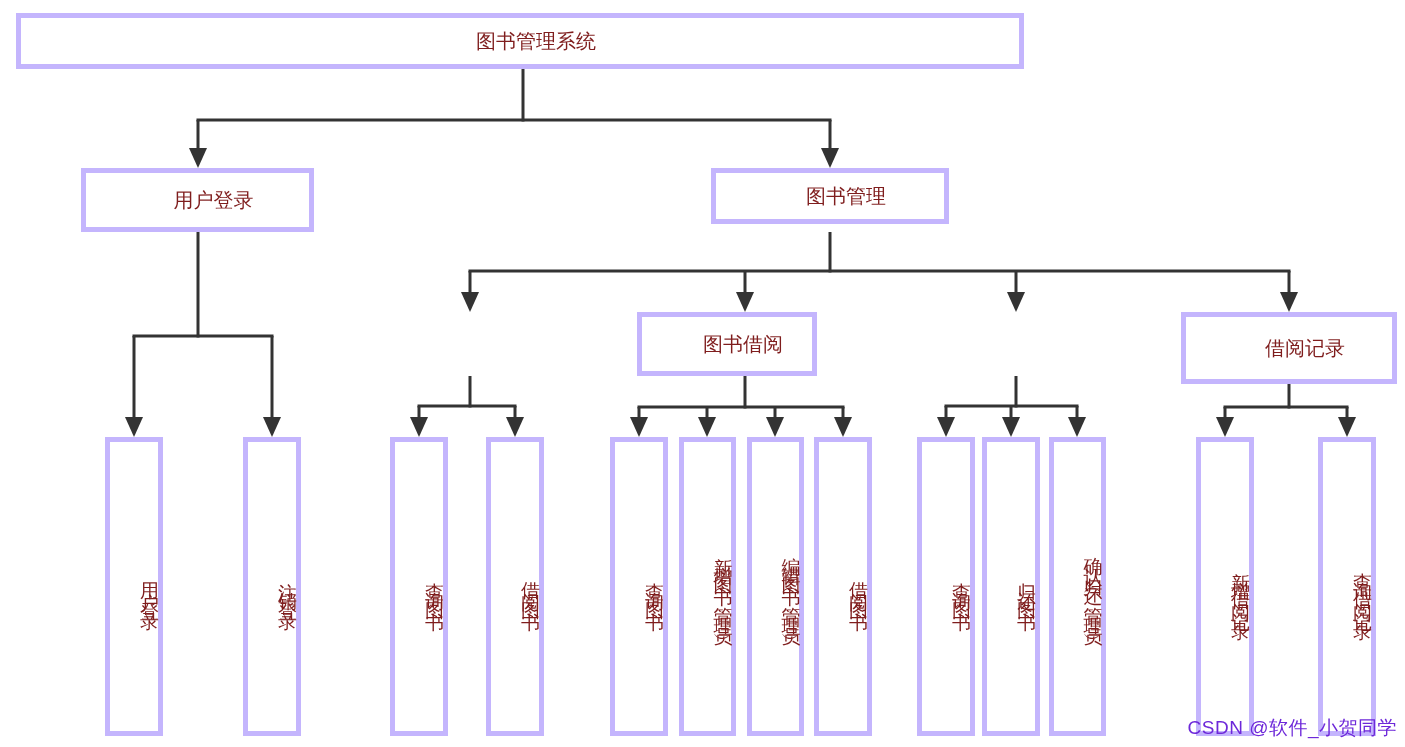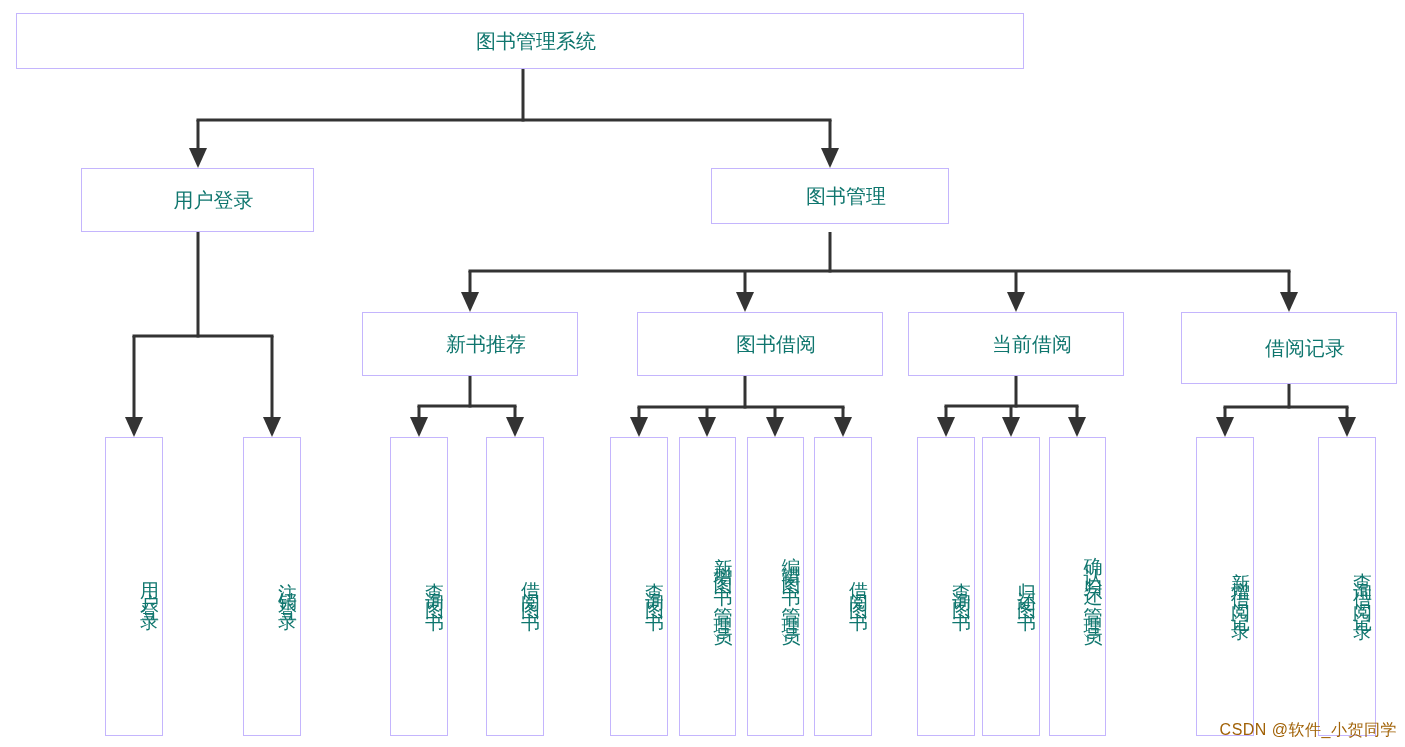--- a/index.html
+++ b/index.html
@@ -26,47 +26,47 @@
     stroke: #333333;
     stroke-width: 3;
   }
   .connectors polygon {
     fill: #333333;
     stroke: none;
   }
   .node {
     position: absolute;
     box-sizing: border-box;
-    border: 1px solid #c4b5fd;
+    border: 5px solid #c4b5fd;
     background: #ffffff;
     display: flex;
     align-items: center;
     justify-content: center;
-    color: #0f766e;
+    color: #7f1d1d;
     font-size: 20px;
     line-height: 1;
     white-space: nowrap;
     padding-left: 32px;
   }
   .vnode {
     font-size: 19px;
   }
   .vnode .vtext {
     writing-mode: vertical-rl;
     text-orientation: mixed;
     letter-spacing: 10px;
     white-space: nowrap;
   }
   .watermark {
     position: absolute;
     right: 8px;
     bottom: 6px;
-    font-size: 16px;
+    font-size: 19px;
     letter-spacing: 0.5px;
-    color: #a16207;
+    color: #6d28d9;
     z-index: 5;
   }
 </style>
 </head>
 <body>
 
 <div class="canvas">
 
   <svg class="connectors" viewBox="0 0 1405 747" xmlns="http://www.w3.org/2000/svg">
 
@@ -142,23 +142,21 @@
       <line x1="1347" y1="407" x2="1347" y2="419"></line>
       <polygon points="1338,417 1356,417 1347,437"></polygon>
     </g>
   </svg>
 
   <div class="node" style="left:16px; top:13px; width:1008px; height:56px;">图书管理系统</div>
 
   <div class="node" style="left:81px; top:168px; width:233px; height:64px;">用户登录</div>
   <div class="node" style="left:711px; top:168px; width:238px; height:56px;">图书管理</div>
 
-  <div class="node" style="left:362px; top:312px; width:216px; height:64px;">新书推荐</div>
-  <div class="node" style="left:637px; top:312px; width:246px; height:64px;">图书借阅</div>
-  <div class="node" style="left:908px; top:312px; width:216px; height:64px;">当前借阅</div>
+  <div class="node" style="left:637px; top:312px; width:180px; height:64px;">图书借阅</div>
   <div class="node" style="left:1181px; top:312px; width:216px; height:72px;">借阅记录</div>
 
   <div class="node vnode" style="left:105px; top:437px; width:58px; height:299px;">
     <span class="vtext">用户登录</span>
   </div>
   <div class="node vnode" style="left:243px; top:437px; width:58px; height:299px;">
     <span class="vtext">注销登录</span>
   </div>
 
   <div class="node vnode" style="left:390px; top:437px; width:58px; height:299px;">

